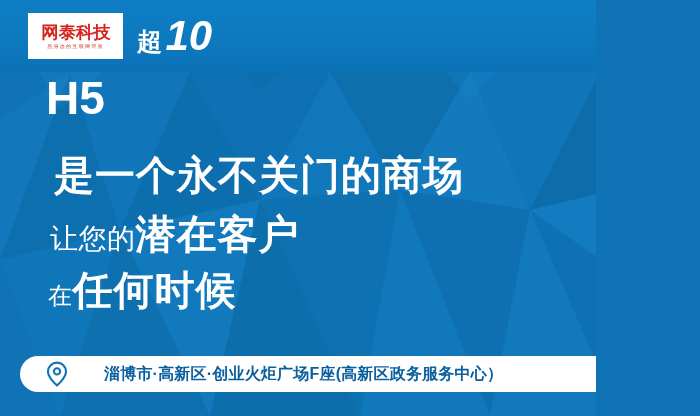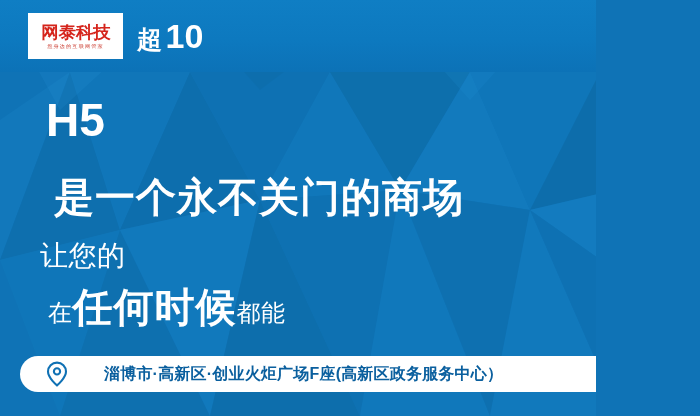--- a/index.html
+++ b/index.html
@@ -38,35 +38,35 @@
     color:#c9372b;font-size:5.2px;line-height:8px;white-space:nowrap;
     letter-spacing:1.1px;transform:scaleY(.95);
     font-family:"DejaVu Sans","Liberation Sans",sans-serif;
   }
   .tagline{
     margin-left:14px;color:#ffffff;white-space:nowrap;
     display:flex;align-items:baseline;
   }
   .tag-t{font-size:25px;font-weight:600;letter-spacing:.5px;}
   .tag-num{
-    font-size:34px;font-weight:bold;
+    font-size:42px;font-weight:bold;font-style:italic;
     padding:0 2px 0 3px;letter-spacing:0px;
     font-family:"Liberation Sans",sans-serif;
   }
 
   
   .head-block{position:absolute;left:0;top:72px;width:700px;z-index:5;}
   .line{
     color:#ffffff;white-space:nowrap;
     padding-left:46px;display:flex;align-items:baseline;
   }
-  .l1{font-size:46px;font-weight:bold;letter-spacing:1px;margin-top:22px;line-height:52px;}
+  .l1{font-size:46px;font-weight:bold;letter-spacing:1px;line-height:52px;}
   .l1 .h5{font-family:"Liberation Sans",sans-serif;letter-spacing:0px;}
   .l2{font-size:40px;font-weight:bold;letter-spacing:1px;margin-top:28px;line-height:46px;padding-left:54px;}
-  .l3{margin-top:14px;line-height:44px;padding-left:40px;}
+  .l3{margin-top:14px;line-height:44px;padding-left:50px;}
   .l4{margin-top:6px;line-height:46px;padding-left:48px;}
   .lite{font-size:28px;font-weight:400;letter-spacing:.5px;}
   .lite-sm{font-size:24px;font-weight:400;letter-spacing:.5px;}
   .strong{font-size:40px;font-weight:bold;letter-spacing:1px;}
   .gap{display:inline-block;width:6px;}
 
   
   .footer{
     position:absolute;left:20px;top:356px;width:620px;height:36px;
     background:#ffffff;border-radius:18px;z-index:6;
@@ -138,26 +138,26 @@
     <div class="line l1">
       <span class="h5">H5</span>
     </div>
 
     <div class="line l2">
       <span>是一个永不关门的商场</span>
     </div>
 
     <div class="line l3">
       <span class="lite">让您的</span>
+      <span class="strong">潜在客户</span>
     </div>
 
     <div class="line l4">
       <span class="lite-sm">在</span>
       <span class="strong">任何时候</span>
-      <span class="lite-sm">都能</span>
       <span class="gap"></span>
     </div>
 
   </div>
 
   <div class="footer">
     <span class="pin">
       <svg width="22" height="26" viewBox="0 0 22 26">
         <path d="M11 1.6 C6.0 1.6 2.0 5.6 2.0 10.6 C2.0 17.0 11 24.4 11 24.4
                  C11 24.4 20 17.0 20 10.6 C20 5.6 16.0 1.6 11 1.6 Z" fill="none" stroke="#1071b4" stroke-width="2.1"></path>

